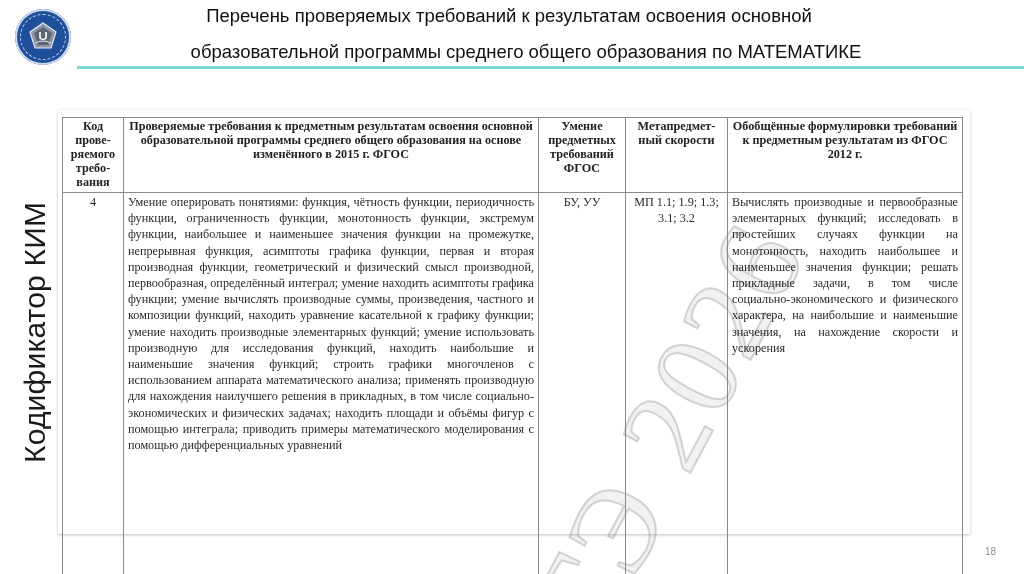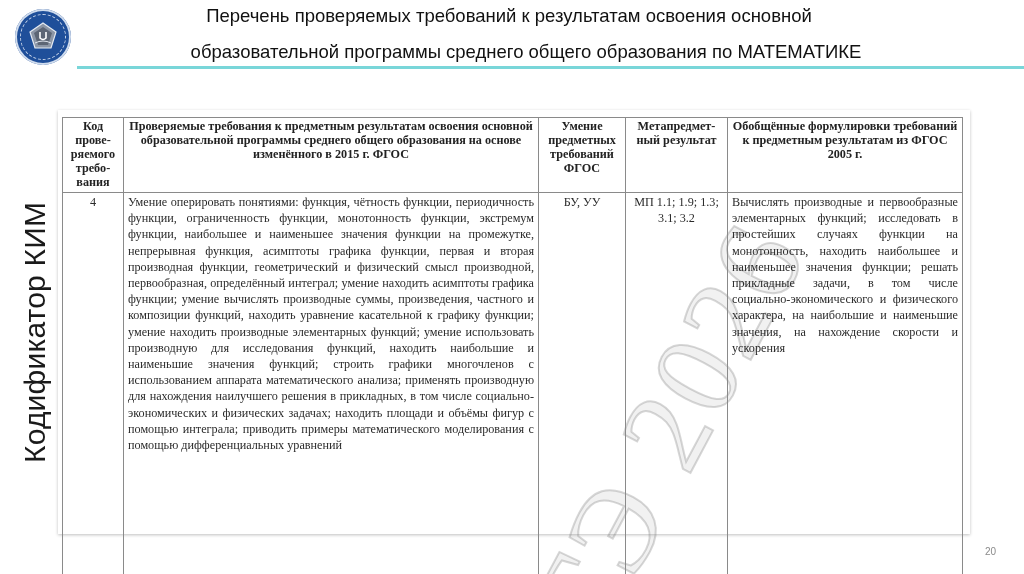--- a/index.html
+++ b/index.html
@@ -82,29 +82,29 @@
       <col style="width:415px">
       <col style="width:87px">
       <col style="width:102px">
       <col style="width:235px">
     </colgroup>
     <thead>
       <tr>
         <th>Код прове-ряемого требо-вания</th>
         <th>Проверяемые требования к предметным результатам освоения основной образовательной программы среднего общего образования на основе изменённого в 2015 г. ФГОС</th>
         <th>Умение предметных требований ФГОС</th>
-        <th>Метапредмет-ный результат</th>
-        <th>Обобщённые формулировки требований к предметным результатам из ФГОС 2005 г.</th>
+        <th>Метапредмет-ный скорости</th>
+        <th>Обобщённые формулировки требований к предметным результатам из ФГОС 2012 г.</th>
       </tr>
     </thead>
     <tbody>
       <tr>
         <td class="center">4</td>
         <td class="just">Умение оперировать понятиями: функция, чётность функции, периодичность функции, ограниченность функции, монотонность функции, экстремум функции, наибольшее и наименьшее значения функции на промежутке, непрерывная функция, асимптоты графика функции, первая и вторая производная функции, геометрический и физический смысл производной, первообразная, определённый интеграл; умение находить асимптоты графика функции; умение вычислять производные суммы, произведения, частного и композиции функций, находить уравнение касательной к графику функции; умение находить производные элементарных функций; умение использовать производную для исследования функций, находить наибольшие и наименьшие значения функций; строить графики многочленов с использованием аппарата математического анализа; применять производную для нахождения наилучшего решения в прикладных, в том числе социально-экономических и физических задачах; находить площади и объёмы фигур с помощью интеграла; приводить примеры математического моделирования с помощью дифференциальных уравнений</td>
         <td class="center">БУ, УУ</td>
         <td class="center">МП 1.1; 1.9; 1.3; 3.1; 3.2</td>
         <td class="just">Вычислять производные и первообразные элементарных функций; исследовать в простейших случаях функции на монотонность, находить наибольшее и наименьшее значения функции; решать прикладные задачи, в том числе социально-экономического и физического характера, на наибольшие и наименьшие значения, на нахождение скорости и ускорения</td>
       </tr>
     </tbody>
   </table>
 </div>
 
-<div class="page-num">20</div>
+<div class="page-num">18</div>
 
 </body></html>

